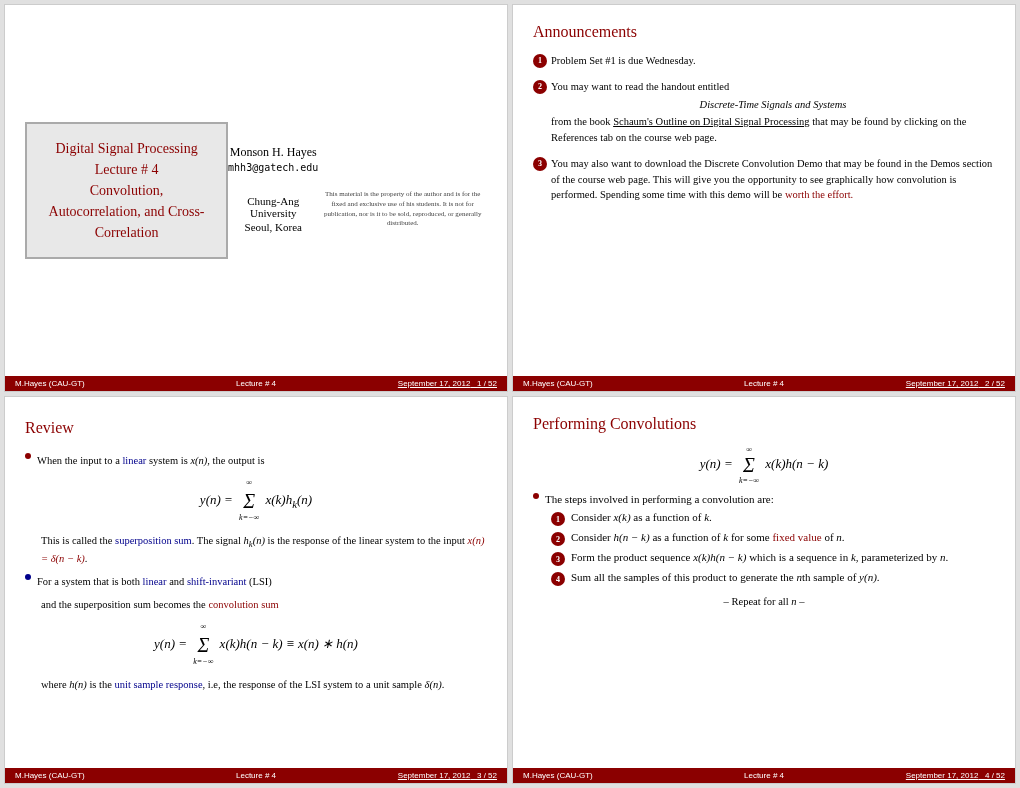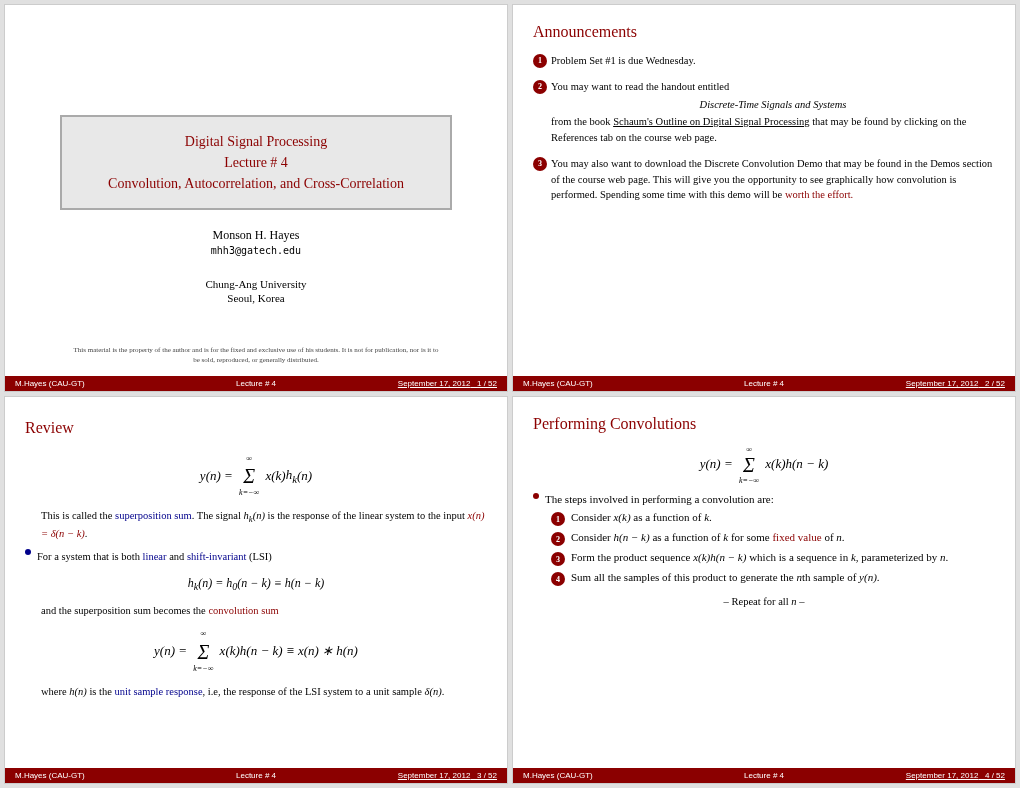--- a/index.html
+++ b/index.html
@@ -44,23 +44,23 @@
     .slide-footer span {
       flex: 1;
       text-align: center;
     }
     .slide-footer span:first-child { text-align: left; }
     .slide-footer span:last-child { text-align: right; text-decoration: underline; }
 
     
     .title-slide .slide-content {
       display: flex;
-      flex-direction: column;
-      align-items: center;
-      justify-content: flex-end;
+      flex-direction: row;
+      align-items: center;
+      justify-content: center;
     }
     .title-box {
       border: 2px solid #aaa;
       background: #e8e8e8;
       padding: 14px 20px;
       text-align: center;
       margin-top: 10px;
       margin-bottom: 18px;
       width: 85%;
     }
@@ -279,20 +279,26 @@
       <span>M.Hayes (CAU-GT)</span>
       <span>Lecture # 4</span>
       <span><span>September 17, 2012</span>&nbsp;&nbsp;&nbsp;<span>2 / 52</span></span>
     </div>
   </div>
 
   <div class="slide">
     <div class="slide-content review-content">
       <div class="slide-title">Review</div>
 
+      <div class="bullet-item">
+        <span class="bullet-dot"></span>
+        <div class="bullet-item-text">
+          When the input to a <span class="blue">linear</span> system is <span class="math-inline">x(n)</span>, the output is
+        </div>
+      </div>
 
       <div class="math-display">
         <span style="font-style:italic">y</span>(<span style="font-style:italic">n</span>) =
         <span class="sigma-block">
           <span class="sigma-limit-top">∞</span>
           <span class="sigma-sym">Σ</span>
           <span class="sigma-limit-bot"><span style="font-style:italic">k</span>=−∞</span>
         </span>
         <span style="font-style:italic">x</span>(<span style="font-style:italic">k</span>)<span style="font-style:italic">h<sub>k</sub></span>(<span style="font-style:italic">n</span>)
       </div>
@@ -301,23 +307,20 @@
         This is called the <span class="blue">superposition sum</span>. The signal <span class="math-inline">h<sub>k</sub>(n)</span> is the response of the linear system to the input <span class="red"><span class="math-inline">x(n) = δ(n − k)</span></span>.
       </div>
 
       <div class="bullet-item" style="margin-top:6px">
         <span class="bullet-dot-blue"></span>
         <div class="bullet-item-text">
           For a system that is both <span class="blue">linear</span> and <span class="blue">shift-invariant</span> (LSI)
         </div>
       </div>
 
-      <div class="math-display" style="font-size:12px">
-        <span style="font-style:italic">h<sub>k</sub></span>(<span style="font-style:italic">n</span>) = <span style="font-style:italic">h</span><sub>0</sub>(<span style="font-style:italic">n</span> − <span style="font-style:italic">k</span>) ≡ <span style="font-style:italic">h</span>(<span style="font-style:italic">n</span> − <span style="font-style:italic">k</span>)
-      </div>
 
       <div class="indent">
         and the superposition sum becomes the <span class="red">convolution sum</span>
       </div>
 
       <div class="math-display">
         <span style="font-style:italic">y</span>(<span style="font-style:italic">n</span>) =
         <span class="sigma-block">
           <span class="sigma-limit-top">∞</span>
           <span class="sigma-sym">Σ</span>

